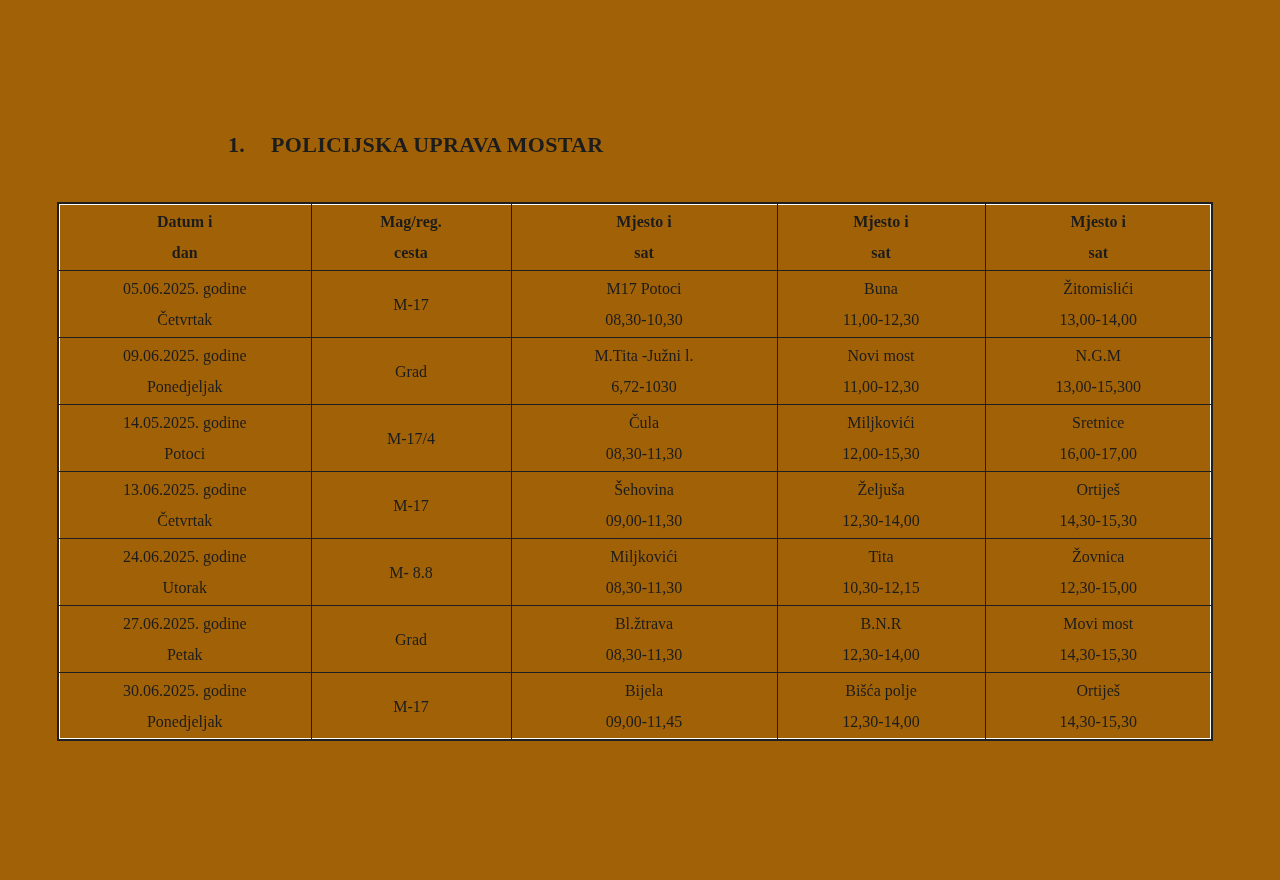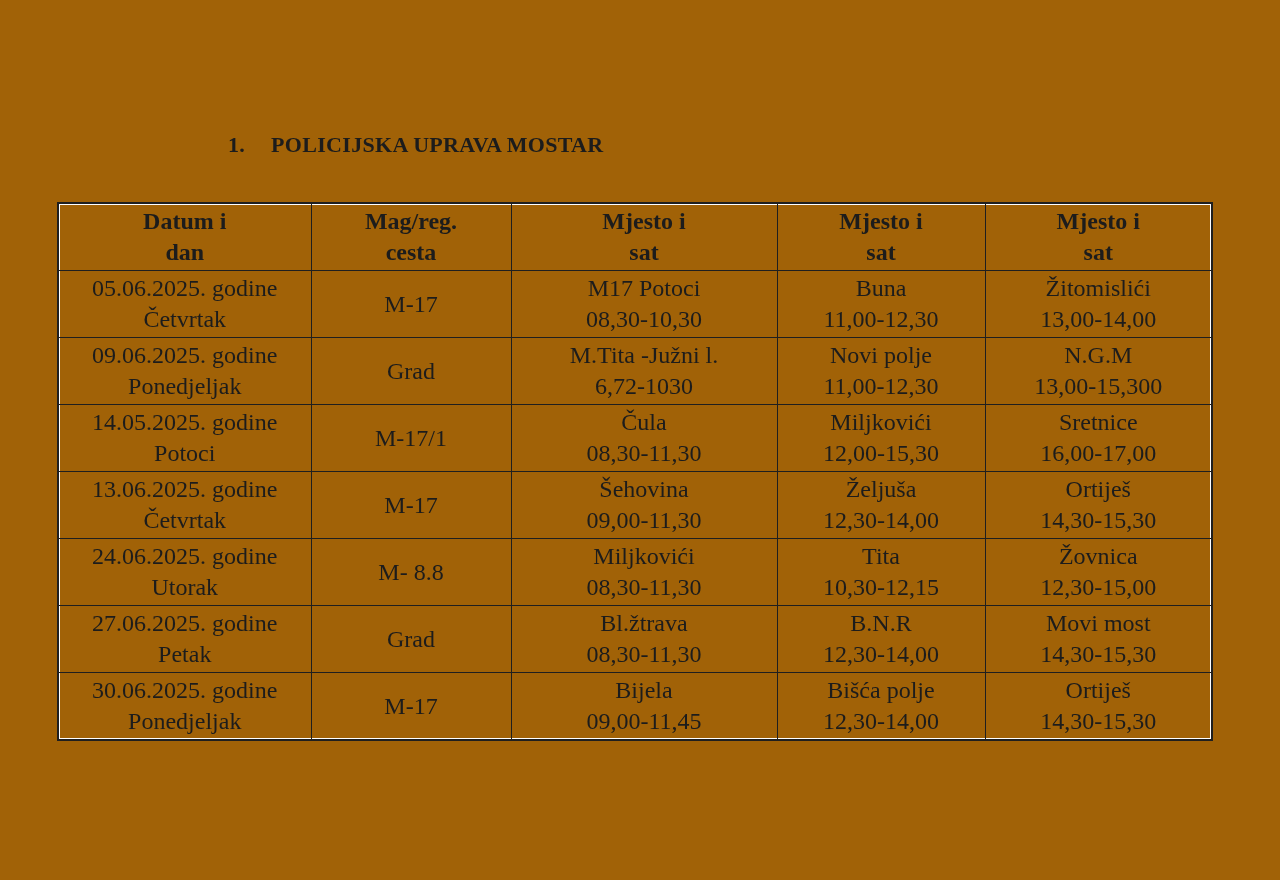--- a/index.html
+++ b/index.html
@@ -29,21 +29,21 @@
     display: inline-block;
     margin-right: 26px;
   }
   table.schedule {
     position: absolute;
     left: 57px;
     top: 202px;
     width: 1154px;
     border-collapse: collapse;
     table-layout: fixed;
-    font-size: 24px;
+    font-size: 16px;
     padding-left: 16px;
   }
   table.schedule th,
   table.schedule td {
     border: 1px solid #1f1f1f;
     text-align: center;
     vertical-align: middle;
     padding: 2px 4px;
     line-height: 31px;
     overflow: hidden;
@@ -135,35 +135,35 @@
             <span>Ponedjeljak</span>
           </td>
           <td class="two-line">
             <span>Grad</span>
           </td>
           <td class="two-line">
             <span>M.Tita -Južni l.</span>
             <span>6,72-1030</span>
           </td>
           <td class="two-line">
-            <span>Novi polje</span>
+            <span>Novi most</span>
             <span>11,00-12,30</span>
           </td>
           <td class="two-line">
             <span>N.G.M</span>
             <span>13,00-15,300</span>
           </td>
         </tr>
         <tr>
           <td class="two-line">
             <span>14.05.2025. godine</span>
             <span>Potoci</span>
           </td>
           <td class="two-line">
-            <span>M-17/1</span>
+            <span>M-17/4</span>
           </td>
           <td class="two-line">
             <span>Čula</span>
             <span>08,30-11,30</span>
           </td>
           <td class="two-line">
             <span>Miljkovići</span>
             <span>12,00-15,30</span>
           </td>
           <td class="two-line">

